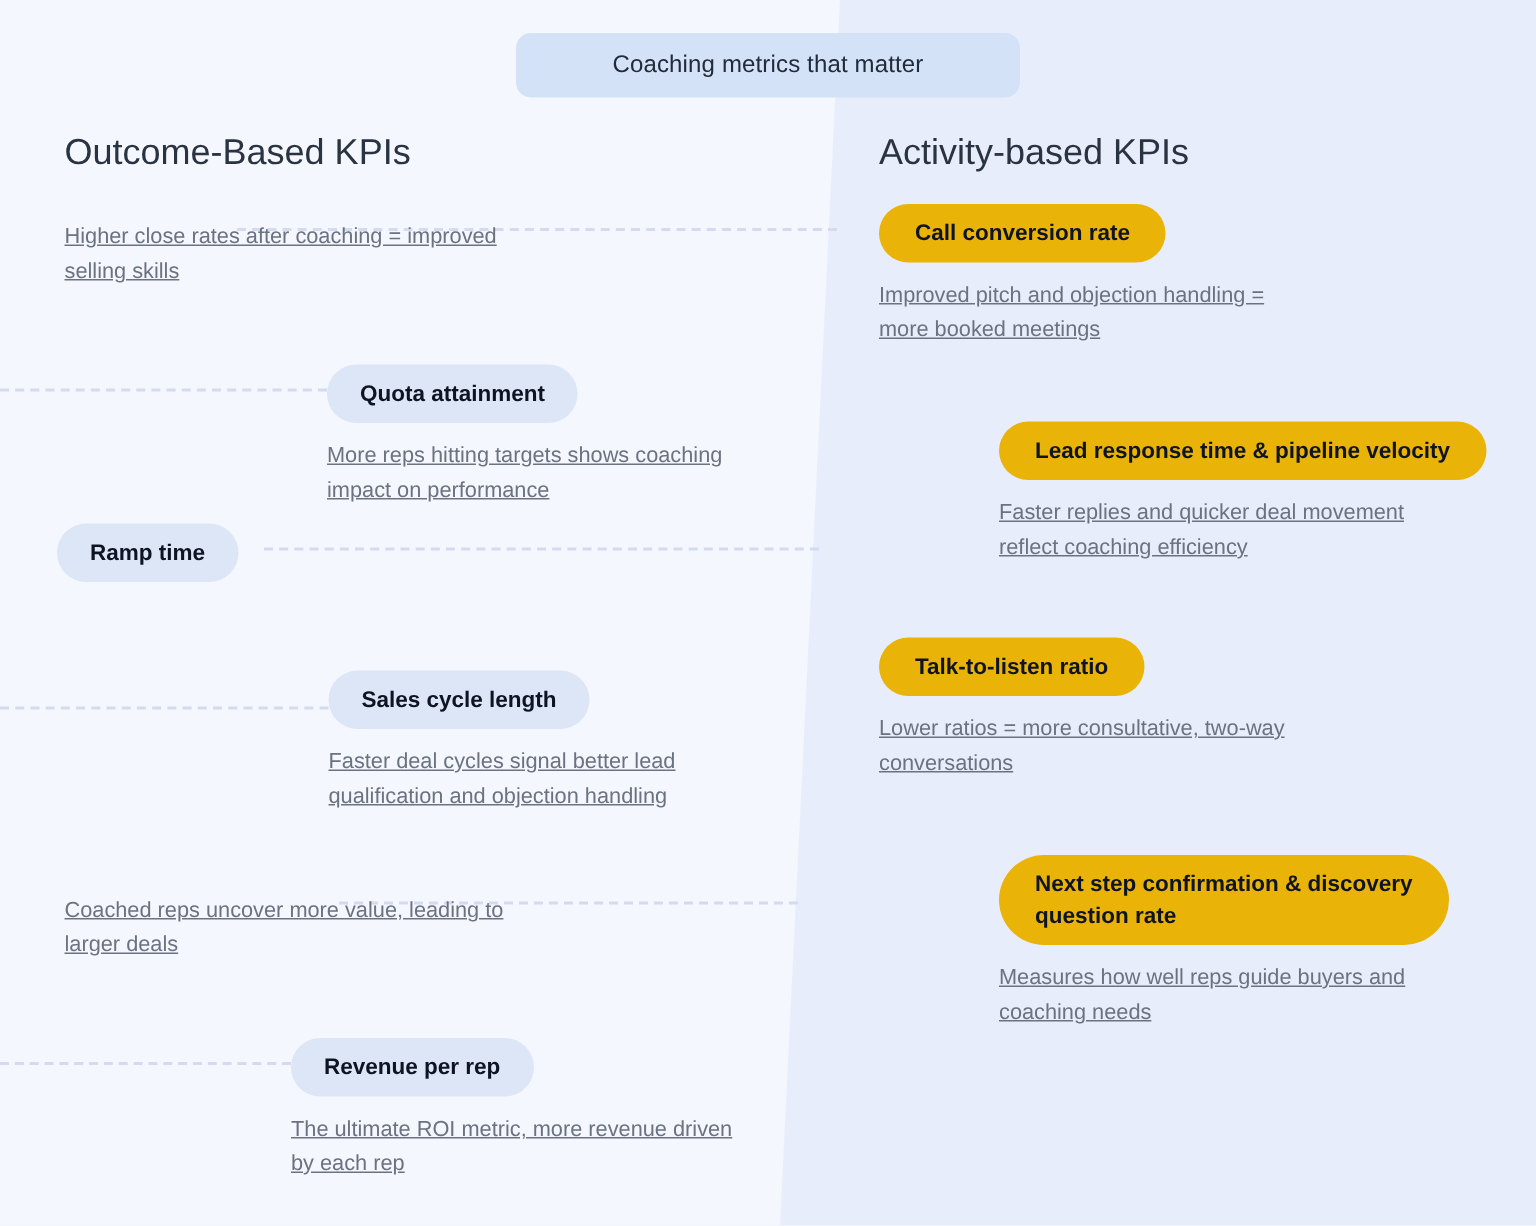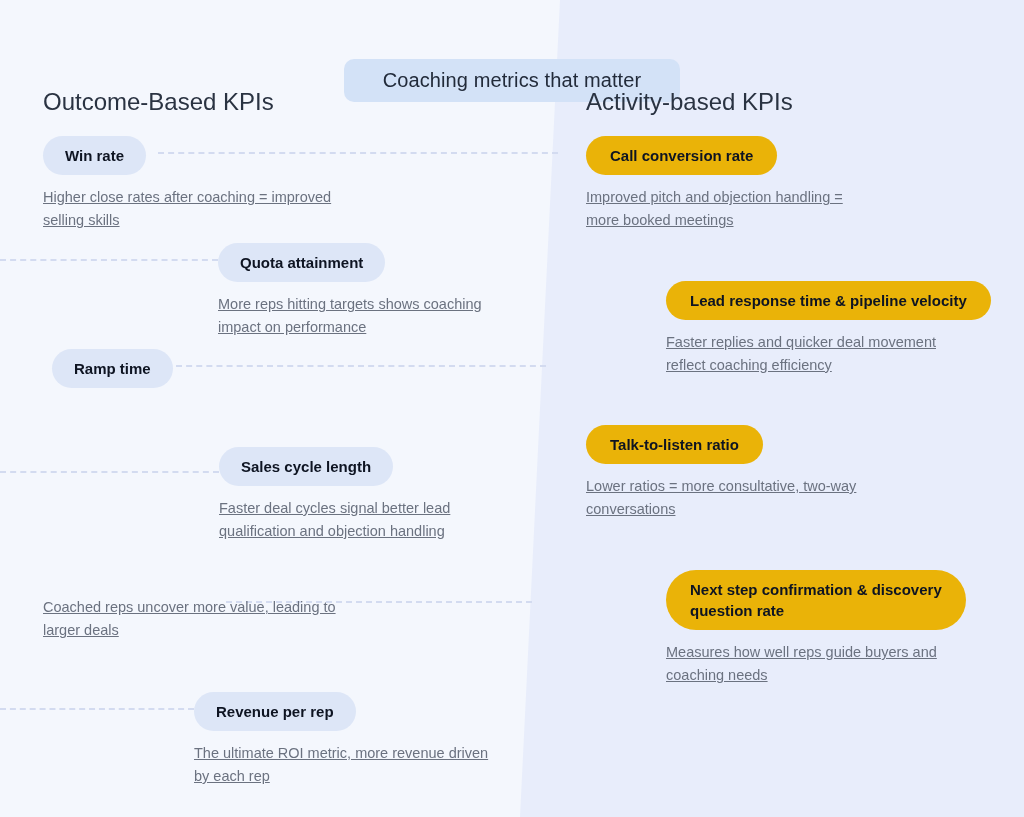--- a/index.html
+++ b/index.html
@@ -27,25 +27,24 @@
   }
 
   
   .title-pill {
     position:absolute;
     left:344px; top:22px;
     width:336px; height:43px;
     background:#d3e2f7;
     border-radius:10px;
     display:flex; align-items:center; justify-content:center;
-    font-size:20px;
+    font-size:16px;
     color:#222b3a;
     letter-spacing:.1px;
     white-space:nowrap;
-    margin-top:37px;
   }
 
   
   .col { position:absolute; top:0; }
   .col-left  { left:0;   width:560px; }
   .col-right { left:560px; width:464px; }
 
   .col-heading {
     position:absolute;
     font-size:24px;
@@ -103,32 +102,31 @@
   <div class="dash" style="left:226px; top:601px; width:306px;"></div>
   <div class="dash" style="left:0px;   top:708px; width:194px;"></div>
 
   <div class="title-pill">Coaching metrics that matter</div>
 
   <div class="col col-left">
 
     <div class="col-heading">Outcome-Based KPIs</div>
 
     <div class="item" style="left:43px; top:136px;">
-      <div class="pill pill-blue">Win rate</div>
       <div class="desc">Higher close rates after coaching = improved
 selling skills</div>
     </div>
 
     <div class="item" style="left:218px; top:243px;">
       <div class="pill pill-blue">Quota attainment</div>
       <div class="desc">More reps hitting targets shows coaching
 impact on performance</div>
     </div>
 
-    <div class="item" style="left:52px; top:349px;">
+    <div class="item" style="left:38px; top:349px;">
       <div class="pill pill-blue">Ramp time</div>
     </div>
 
     <div class="item" style="left:219px; top:447px;">
       <div class="pill pill-blue">Sales cycle length</div>
       <div class="desc">Faster deal cycles signal better lead
 qualification and objection handling</div>
     </div>
 
     <div class="item" style="left:43px; top:585px;">

